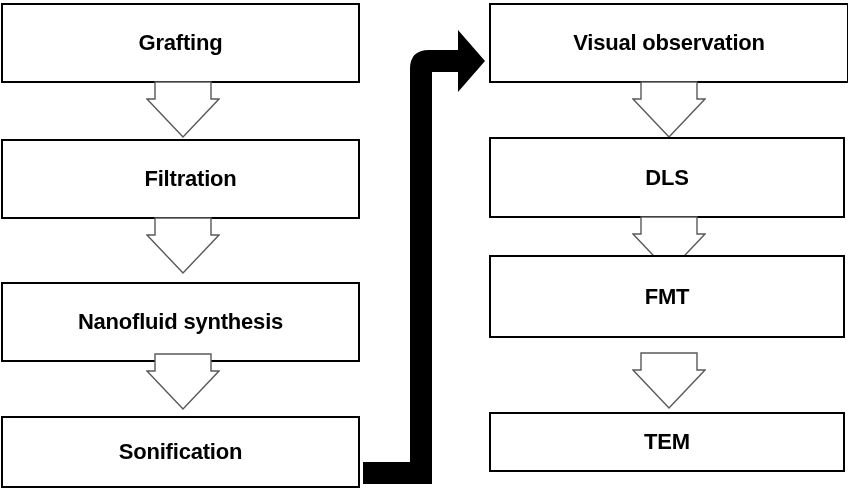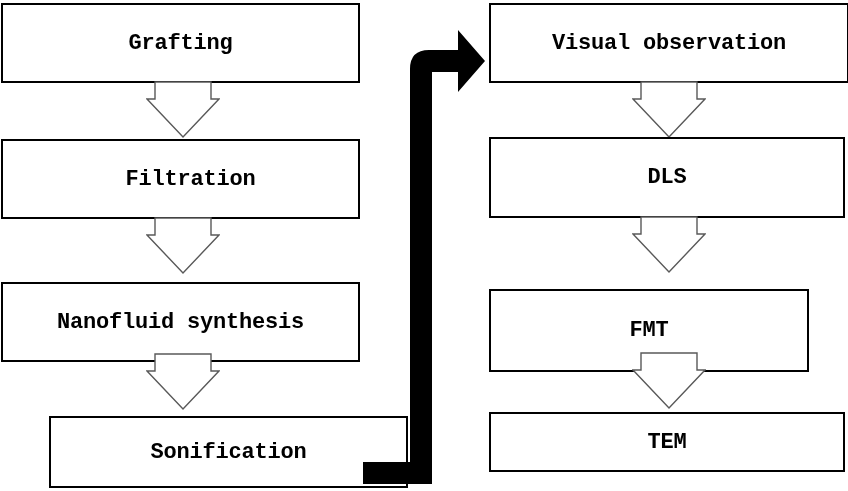--- a/index.html
+++ b/index.html
@@ -20,21 +20,21 @@
   .node-box {
     position: absolute;
     box-sizing: border-box;
     border: 2px solid #000000;
     background: #ffffff;
     display: flex;
     align-items: center;
     justify-content: center;
   }
   .node-label {
-    font-family: Liberation Mono, monospace;
+    font-family: Liberation Sans, sans-serif;
     font-weight: bold;
     font-size: 22px;
     color: #000000;
     letter-spacing: -0.2px;
     white-space: nowrap;
   }
   .arrow-down {
     position: absolute;
     pointer-events: none;
   }
@@ -65,21 +65,21 @@
   </svg>
 
   <div class="node-box" style="left:1px; top:282px; width:359px; height:80px;">
     <span class="node-label">Nanofluid synthesis</span>
   </div>
 
   <svg class="arrow-down" style="left:146px; top:353px;" width="74" height="58" viewBox="0 0 74 58">
     <polygon points="9,1 9,18 1,18 37,56 73,18 65,18 65,1" fill="#ffffff" stroke="#595959" stroke-width="1.4"></polygon>
   </svg>
 
-  <div class="node-box" style="left:1px; top:416px; width:359px; height:72px;margin-left:48px;">
+  <div class="node-box" style="left:1px; top:416px; width:359px; height:72px;">
     <span class="node-label">Sonification</span>
   </div>
 
   <svg class="elbow-arrow" style="left:360px; top:14px;" width="128" height="470" viewBox="0 0 128 470">
     <path d="M3,468 L3,448 L50,448 L50,55 Q50,36 69,36 L98,36 L98,16 L125,47 L98,78 L98,58 L72,58 L72,470 L3,470 Z" fill="#000000"></path>
   </svg>
 
   <div class="node-box" style="left:489px; top:3px; width:360px; height:80px;">
     <span class="node-label">Visual observation</span>
   </div>
@@ -89,21 +89,21 @@
   </svg>
 
   <div class="node-box" style="left:489px; top:137px; width:356px; height:81px;">
     <span class="node-label">DLS</span>
   </div>
 
   <svg class="arrow-down" style="left:632px; top:216px;" width="74" height="58" viewBox="0 0 74 58">
     <polygon points="9,1 9,18 1,18 37,56 73,18 65,18 65,1" fill="#ffffff" stroke="#595959" stroke-width="1.4"></polygon>
   </svg>
 
-  <div class="node-box" style="left:489px; top:289px; width:320px; height:83px;">
+  <div class="node-box" style="left:489px; top:255px; width:356px; height:83px;">
     <span class="node-label">FMT</span>
   </div>
 
   <svg class="arrow-down" style="left:632px; top:352px;" width="74" height="58" viewBox="0 0 74 58">
     <polygon points="9,1 9,18 1,18 37,56 73,18 65,18 65,1" fill="#ffffff" stroke="#595959" stroke-width="1.4"></polygon>
   </svg>
 
   <div class="node-box" style="left:489px; top:412px; width:356px; height:60px;">
     <span class="node-label">TEM</span>
   </div>

